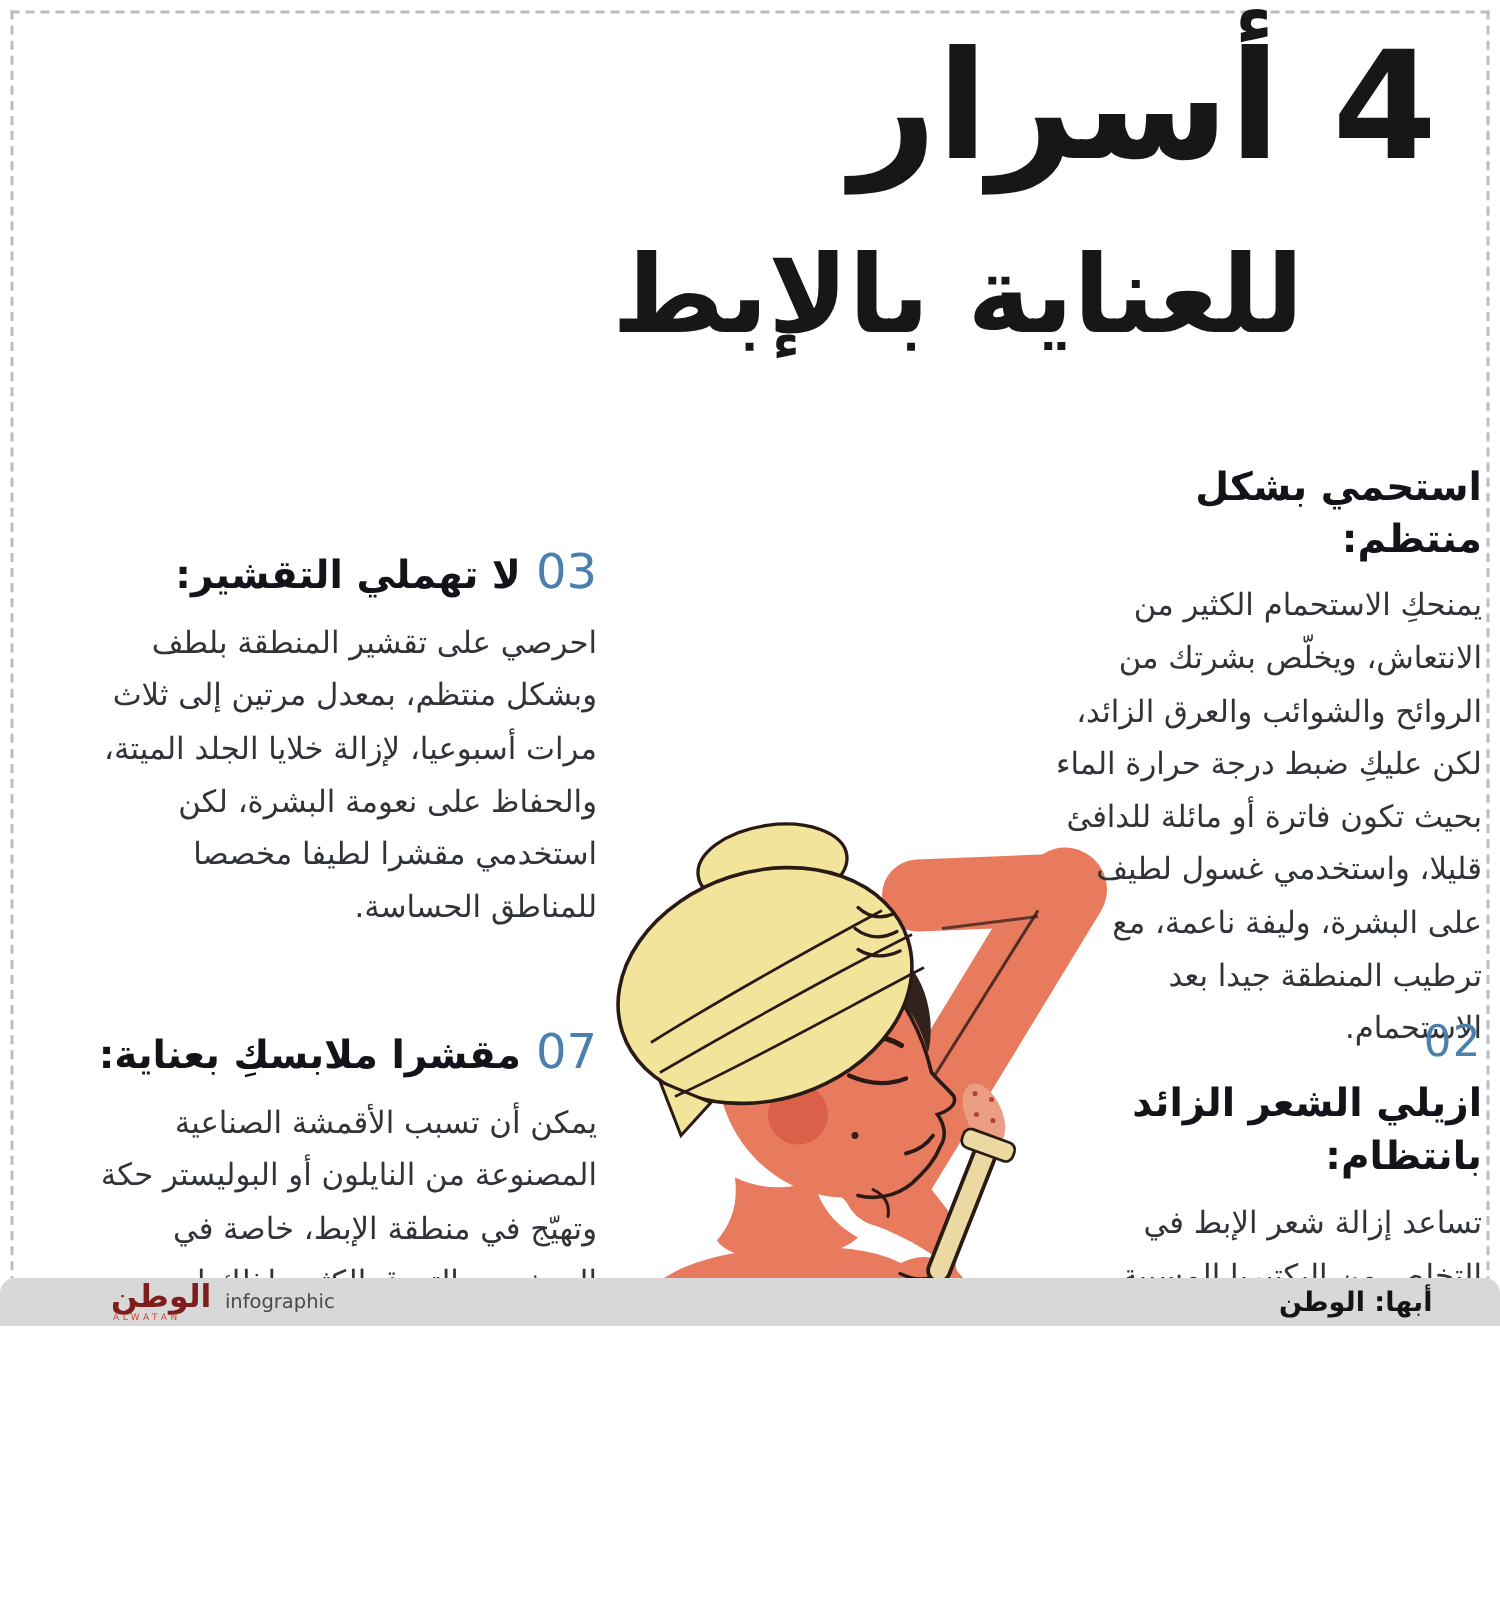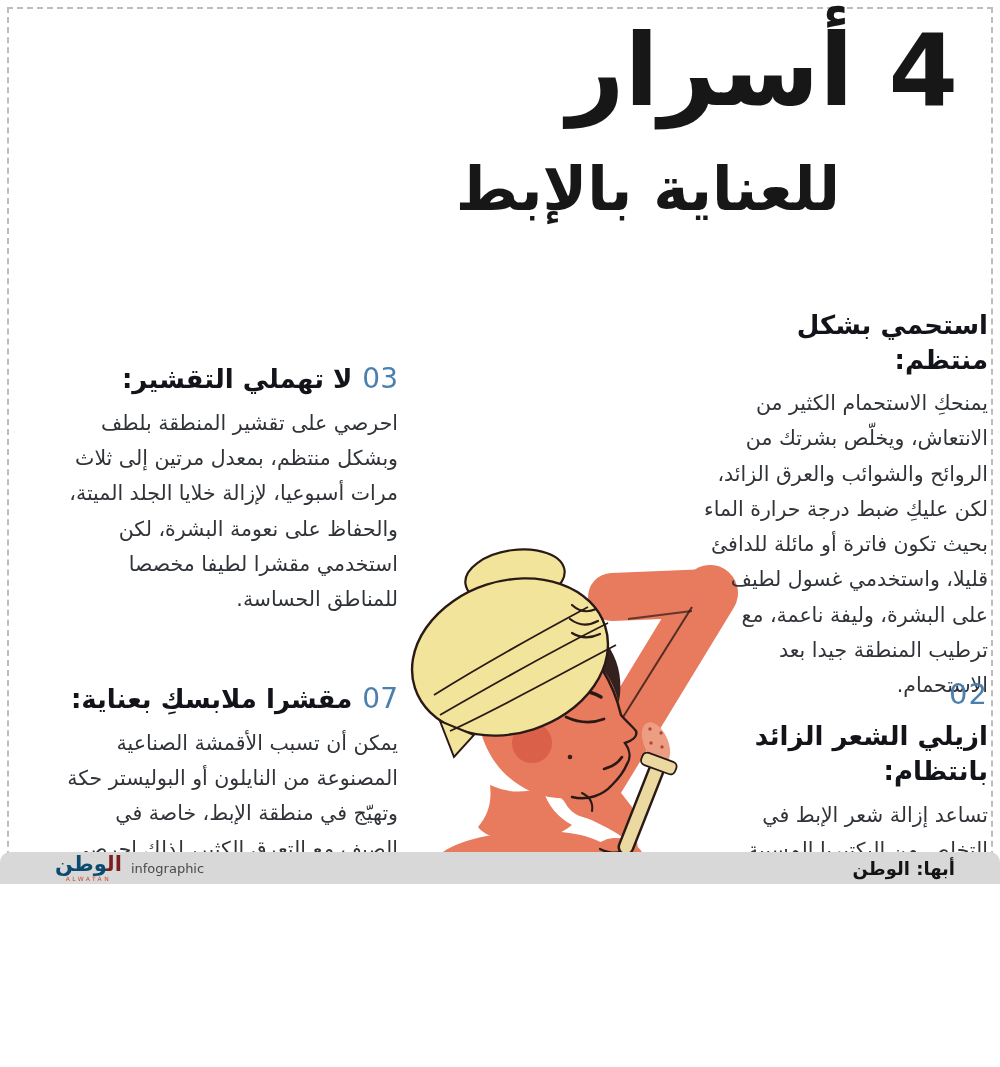--- a/index.html
+++ b/index.html
@@ -9,54 +9,54 @@
   }
   .dashed-frame{
     position:absolute;inset:7px;border:2px dashed #bdbdbd;pointer-events:none;z-index:1;
   }
   
   .title-l1{
     position:absolute;top:8px;right:42px;margin:0;direction:rtl;
     font-size:100px;font-weight:bold;color:#171717;line-height:1.25;white-space:nowrap;z-index:2;
   }
   .title-l2{
-    position:absolute;top:150px;right:160px;margin:0;direction:rtl;
-    font-size:60px;font-weight:bold;color:#171717;line-height:1.3;white-space:nowrap;z-index:2;
+    position:absolute;top:150px;right:131px;margin:0;direction:rtl;
+    font-size:72px;font-weight:bold;color:#171717;line-height:1.3;white-space:nowrap;z-index:2;
   }
   
   .sec{position:absolute;direction:rtl;text-align:right;z-index:3;}
   .sec-01{top:308px;left:700px;width:288px;}
   .sec-02{top:678px;left:700px;width:288px;}
   .sec-03{top:360px;left:58px;width:340px;}
   .sec-04{top:680px;left:58px;width:340px;}
   .sec .num{
     color:#4b80ae;font-size:29px;line-height:1.15;margin:0 0 8px 0;letter-spacing:1px;
   }
   .sec h2{
     margin:0 0 8px 0;font-size:26px;font-weight:bold;color:#12141a;line-height:1.35;
   }
   .sec h2 .num-inline{
-    color:#4b80ae;font-weight:normal;font-size:28px;margin-left:10px;
+    color:#4b80ae;font-weight:normal;font-size:32px;margin-left:10px;
   }
   .sec p{
     margin:0;font-size:20.5px;line-height:1.72;color:#303338;
   }
   
   .illustration{position:absolute;left:320px;top:545px;z-index:2;}
   
   .footer{
     position:absolute;left:0;right:0;bottom:0;height:32px;background:#d8d8d8;
     border-radius:10px 10px 0 0;display:flex;align-items:center;justify-content:space-between;
     padding:0 45px 0 55px;z-index:5;
   }
   .brand{display:flex;align-items:center;gap:9px;}
   .logo-block{display:flex;flex-direction:column;align-items:center;line-height:1;}
   .logo-ar{direction:rtl;font-size:21px;font-weight:bold;line-height:1;}
   .logo-al{color:#7f1d1d;}
-  .logo-watan{color:#0c4a6e;}
+  .logo-watan{color:#7f1d1d;margin-left:19px;}
   .logo-en{font-size:6px;letter-spacing:2.5px;color:#d0452e;margin-top:1px;}
   .brand-label{font-size:13px;color:#4a4a4a;}
   .credit{direction:rtl;font-size:18px;font-weight:bold;color:#141414;margin-left:33px;}
 </style>
 </head>
 <body>
 
 <div class="page">
 
   <div class="dashed-frame"></div>

